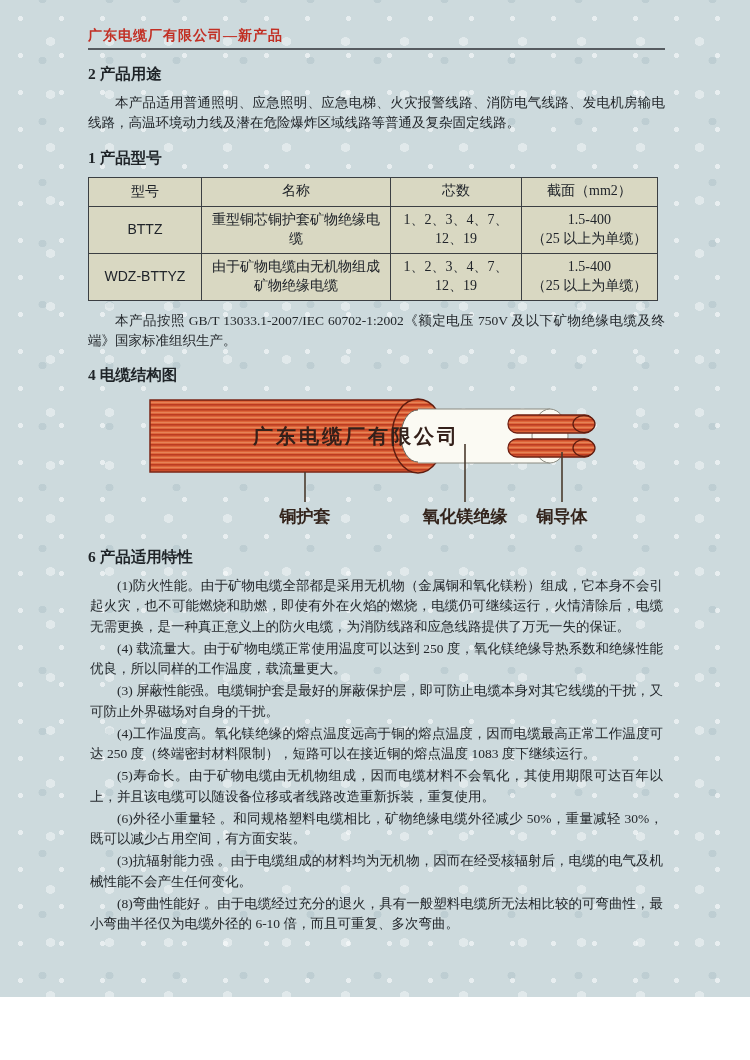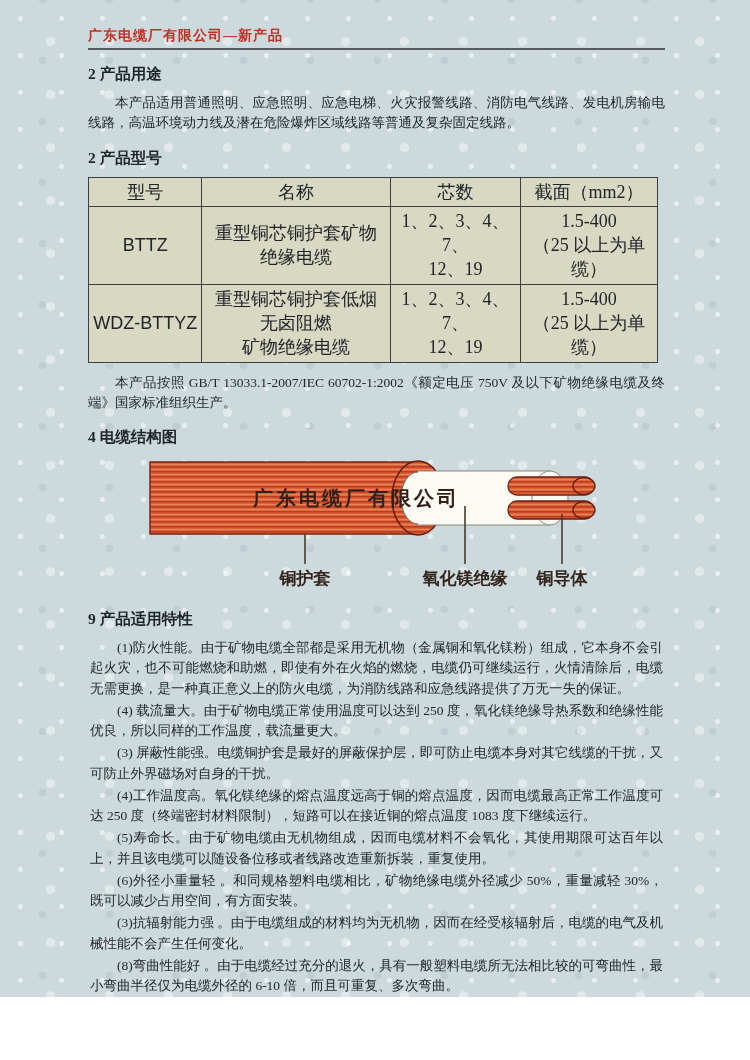--- a/index.html
+++ b/index.html
@@ -34,21 +34,21 @@
   }
   h2.sec{
     margin:14px 0 8px 0;font-size:15.5px;font-weight:bold;color:#1f2428;
   }
   p.body{
     margin:0 0 6px 0;font-size:13.5px;line-height:1.5;text-indent:2em;
     text-align:justify;color:#23272b;
   }
   table.models{
     border-collapse:collapse;margin:6px 8px 10px 0;width:570px;
-    font-size:18px;color:#20242a;
+    font-size:14px;color:#20242a;
   }
   table.models th, table.models td{
     border:1.5px solid #3b3f43;background:#d9d8c2;
     text-align:center;vertical-align:middle;
     padding:2px 4px;white-space:pre-line;line-height:1.35;
   }
   table.models th{font-weight:normal;height:24px;}
   table.models td{height:42px;}
   td.model, th.model{width:108px;font-family:"Liberation Sans",sans-serif;}
   td.name , th.name {width:192px;}
@@ -64,21 +64,21 @@
   <div class="content">
 
     <div class="banner">
       <span>广东电缆厂有限公司—新产品</span>
     </div>
 
 
     <h2 class="sec">2 产品用途</h2>
     <p class="body">本产品适用普通照明、应急照明、应急电梯、火灾报警线路、消防电气线路、发电机房输电线路，高温环境动力线及潜在危险爆炸区域线路等普通及复杂固定线路。</p>
 
-    <h2 class="sec">2 产品型号</h2>
+    <h2 class="sec">1 产品型号</h2>
 
     <table class="models">
       <thead>
         <tr>
           <th class="model">型号</th>
           <th class="name">名称</th>
           <th class="cores">芯数</th>
           <th class="sect">截面（mm2）</th>
         </tr>
       </thead>
@@ -86,21 +86,21 @@
         <tr>
           <td class="model">BTTZ</td>
           <td class="name">重型铜芯铜护套矿物绝缘电缆</td>
           <td class="cores">1、2、3、4、7、
 12、19</td>
           <td class="sect">1.5-400
 （25 以上为单缆）</td>
         </tr>
         <tr>
           <td class="model">WDZ-BTTYZ</td>
-          <td class="name">重型铜芯铜护套低烟无卤阻燃
+          <td class="name">由于矿物电缆由无机物组成
 矿物绝缘电缆</td>
           <td class="cores">1、2、3、4、7、
 12、19</td>
           <td class="sect">1.5-400
 （25 以上为单缆）</td>
         </tr>
       </tbody>
     </table>
 
     <p class="body">本产品按照 GB/T 13033.1-2007/IEC 60702-1:2002《额定电压 750V 及以下矿物绝缘电缆及终端》国家标准组织生产。</p>
@@ -138,21 +138,21 @@
         <line x1="217" y1="78" x2="217" y2="108" stroke="#4a3a2e" stroke-width="1.6"></line>
         <line x1="377" y1="50" x2="377" y2="108" stroke="#4a3a2e" stroke-width="1.6"></line>
         <line x1="474" y1="58" x2="474" y2="108" stroke="#4a3a2e" stroke-width="1.6"></line>
 
         <text x="217" y="128" text-anchor="middle" font-size="17" font-weight="bold" fill="#33241c" font-family="Liberation Serif, serif">铜护套</text>
         <text x="377" y="128" text-anchor="middle" font-size="17" font-weight="bold" fill="#33241c" font-family="Liberation Serif, serif">氧化镁绝缘</text>
         <text x="474" y="128" text-anchor="middle" font-size="17" font-weight="bold" fill="#33241c" font-family="Liberation Serif, serif">铜导体</text>
       </svg>
     </div>
 
-    <h2 class="sec">9 产品适用特性</h2>
+    <h2 class="sec">6 产品适用特性</h2>
     <div class="features">
       <p class="body">(1)防火性能。由于矿物电缆全部都是采用无机物（金属铜和氧化镁粉）组成，它本身不会引起火灾，也不可能燃烧和助燃，即使有外在火焰的燃烧，电缆仍可继续运行，火情清除后，电缆无需更换，是一种真正意义上的防火电缆，为消防线路和应急线路提供了万无一失的保证。</p>
       <p class="body">(4) 载流量大。由于矿物电缆正常使用温度可以达到 250 度，氧化镁绝缘导热系数和绝缘性能优良，所以同样的工作温度，载流量更大。</p>
       <p class="body">(3) 屏蔽性能强。电缆铜护套是最好的屏蔽保护层，即可防止电缆本身对其它线缆的干扰，又可防止外界磁场对自身的干扰。</p>
       <p class="body">(4)工作温度高。氧化镁绝缘的熔点温度远高于铜的熔点温度，因而电缆最高正常工作温度可达 250 度（终端密封材料限制），短路可以在接近铜的熔点温度 1083 度下继续运行。</p>
       <p class="body">(5)寿命长。由于矿物电缆由无机物组成，因而电缆材料不会氧化，其使用期限可达百年以上，并且该电缆可以随设备位移或者线路改造重新拆装，重复使用。</p>
       <p class="body">(6)外径小重量轻 。和同规格塑料电缆相比，矿物绝缘电缆外径减少 50%，重量减轻 30%，既可以减少占用空间，有方面安装。</p>
       <p class="body">(3)抗辐射能力强 。由于电缆组成的材料均为无机物，因而在经受核辐射后，电缆的电气及机械性能不会产生任何变化。</p>
       <p class="body">(8)弯曲性能好 。由于电缆经过充分的退火，具有一般塑料电缆所无法相比较的可弯曲性，最小弯曲半径仅为电缆外径的 6-10 倍，而且可重复、多次弯曲。</p>
 

